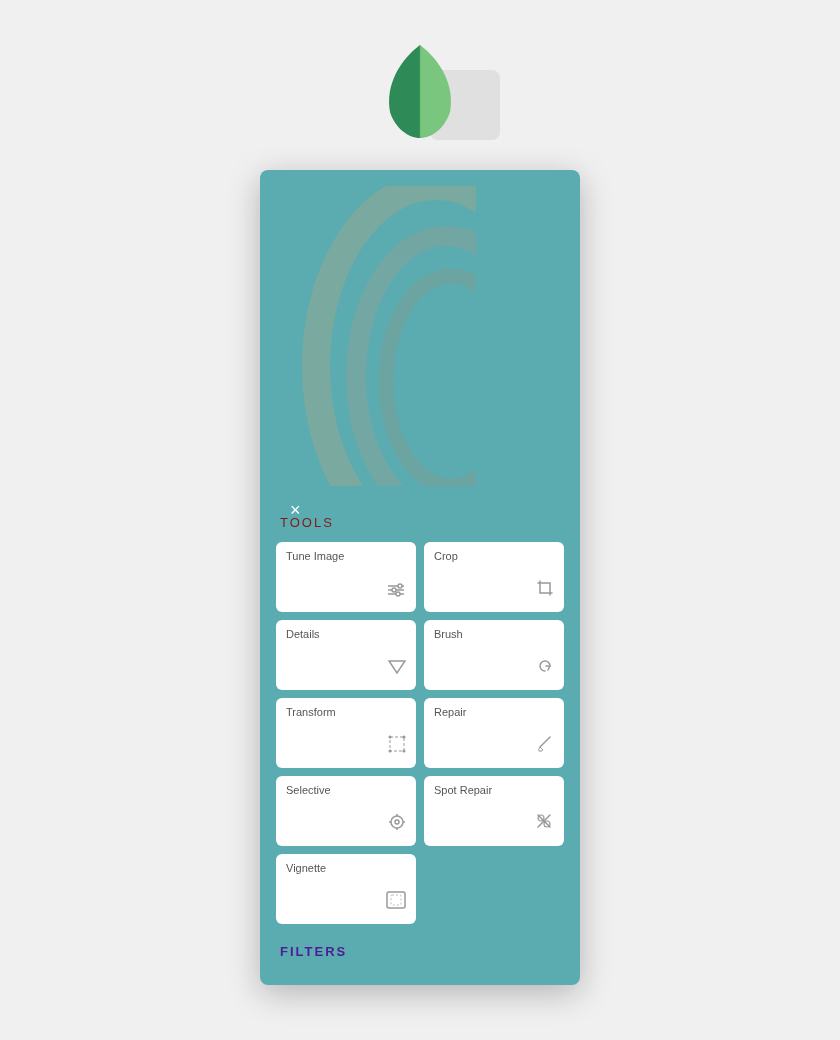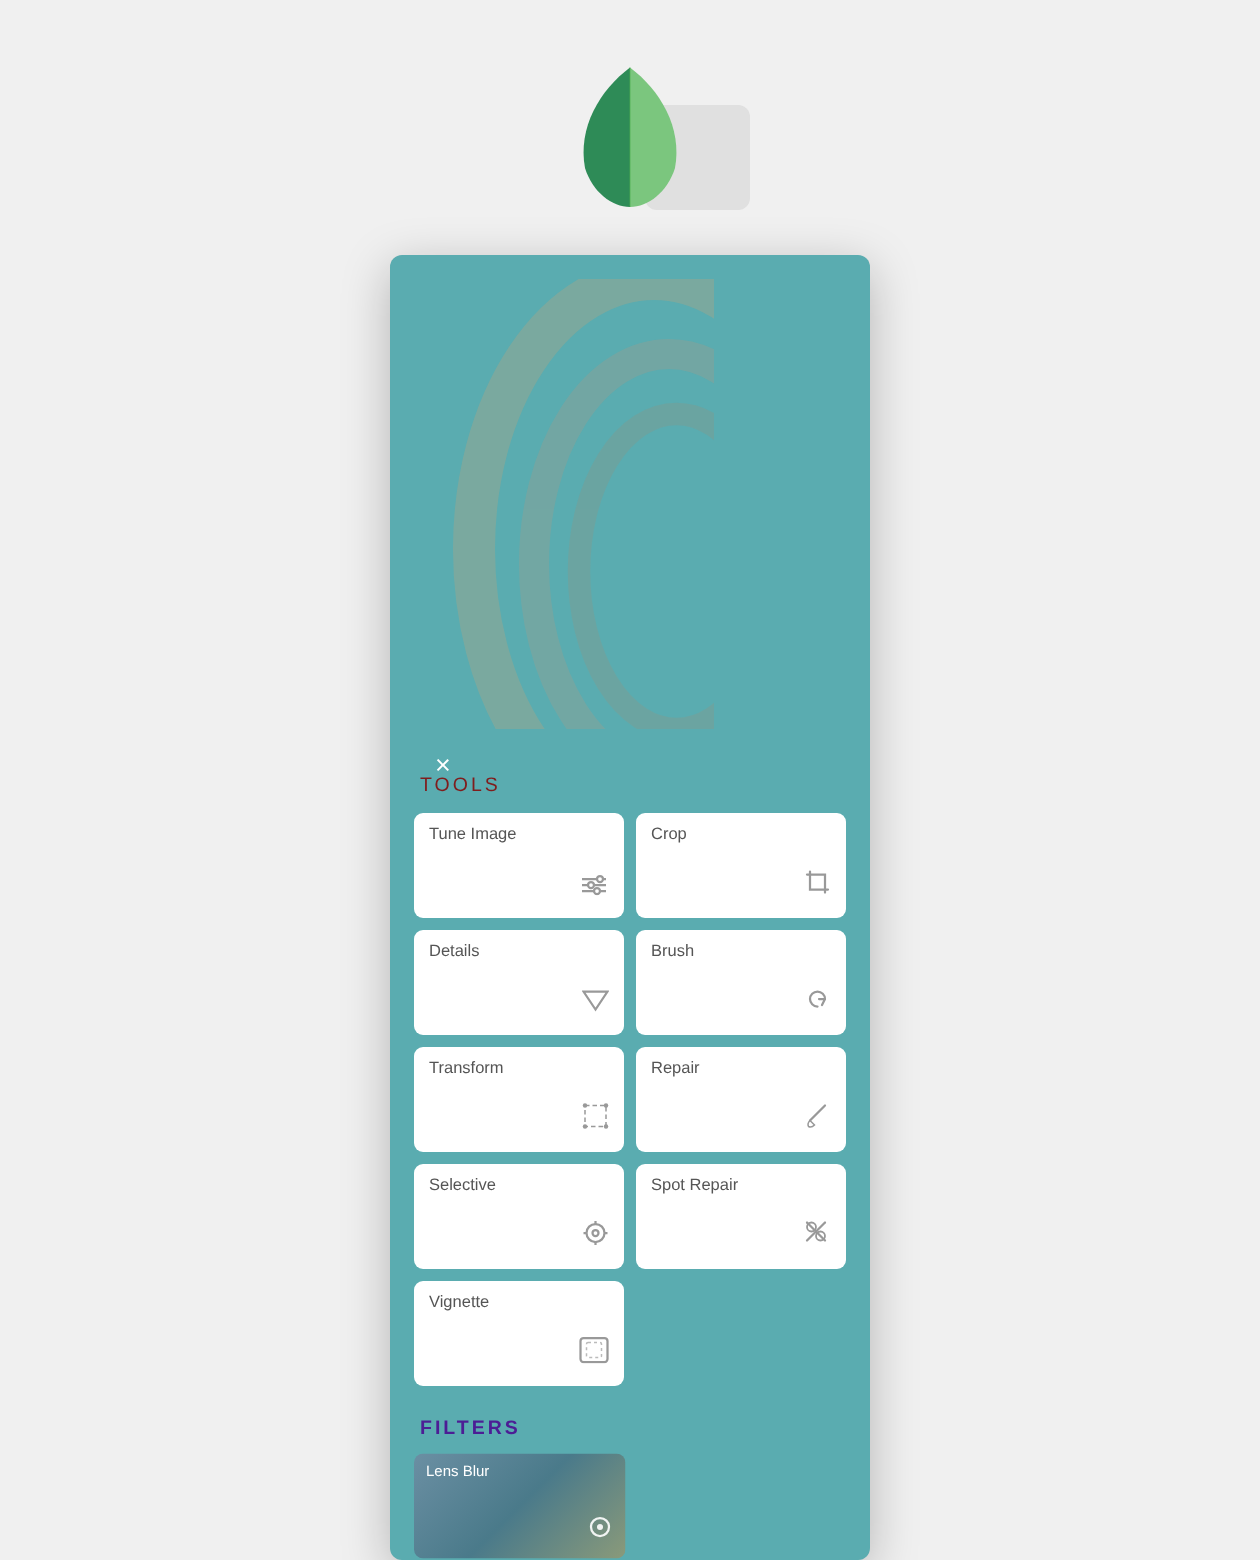--- a/index.html
+++ b/index.html
@@ -320,28 +320,17 @@
           <rect x="5" y="4" width="10" height="10" rx="1" stroke="#bbb" stroke-width="1" fill="none" stroke-dasharray="2,2"></rect>
         </svg>
       </span>
     </div>
   </div>
 
   <div class="filters-title">FILTERS</div>
 
   <div class="filters-grid">
 
-    <div class="filter-card">
-      <div class="filter-bg lens-blur">
-        <span class="filter-name">Lens Blur</span>
-        <span class="filter-icon">
-          <svg width="18" height="18" viewBox="0 0 18 18" fill="none" xmlns="http://www.w3.org/2000/svg">
-            <circle cx="9" cy="9" r="6" stroke="white" stroke-width="1.5" fill="none"></circle>
-            <circle cx="9" cy="9" r="2" fill="white"></circle>
-          </svg>
-        </span>
-      </div>
-    </div>
 
 
   </div>
 
 </div>
 
 </body></html>

